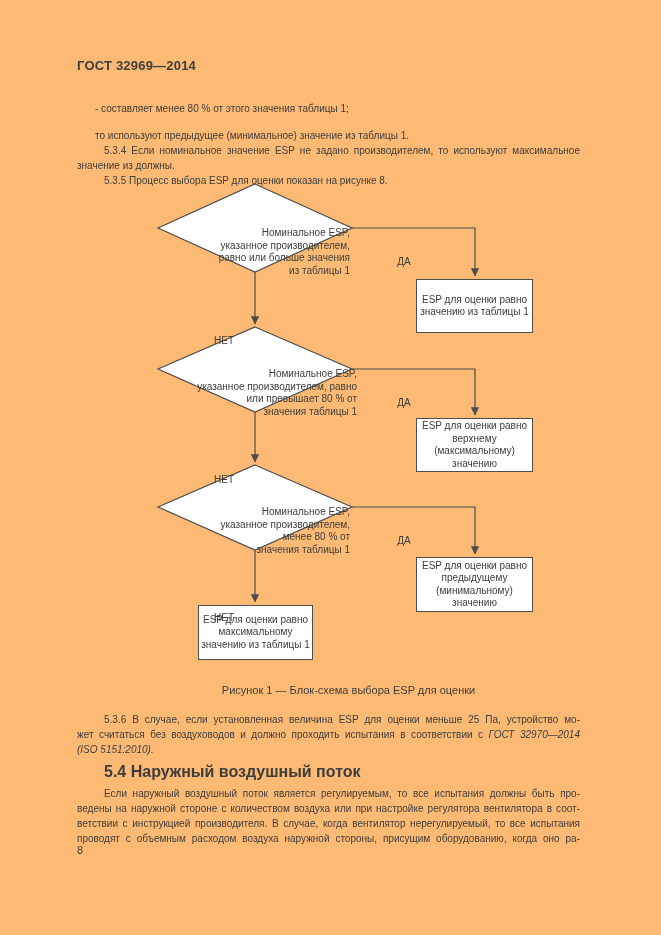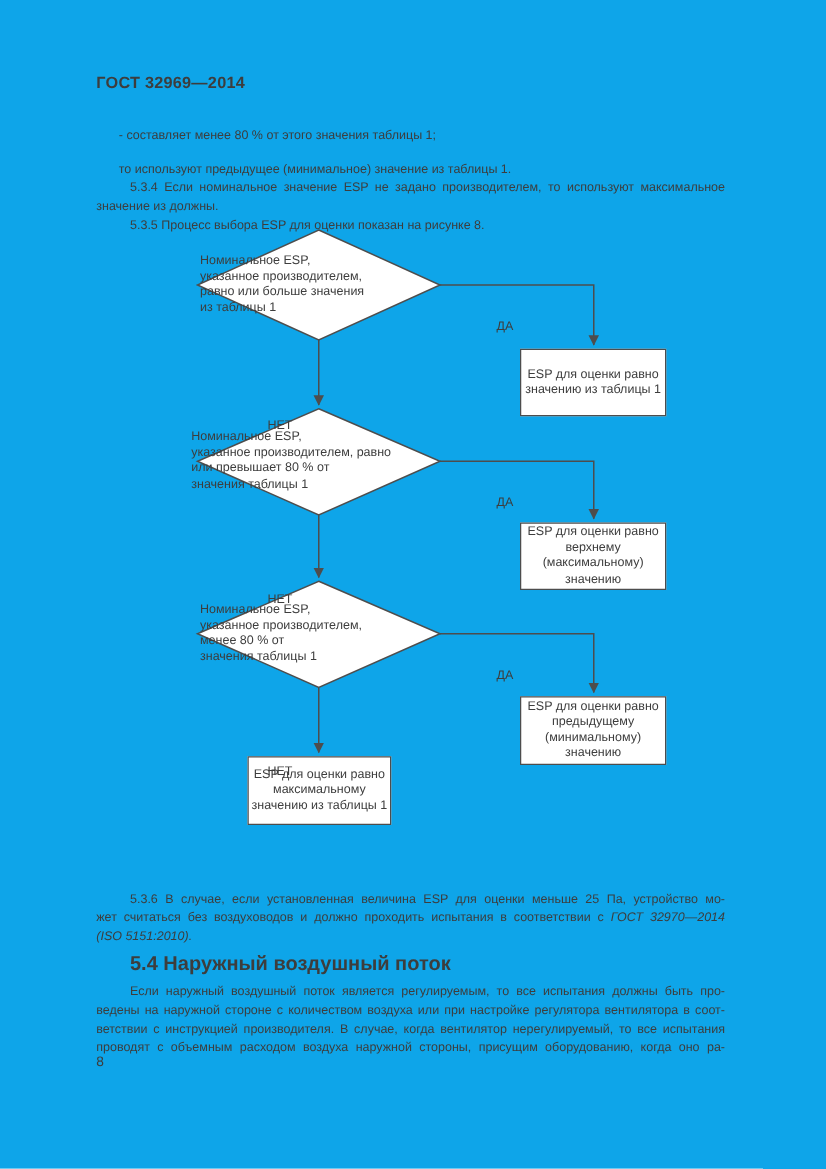--- a/index.html
+++ b/index.html
@@ -1,32 +1,32 @@
 <!DOCTYPE html>
 <html><head>
 <meta charset="utf-8">
 <style>
   html,body { margin:0; padding:0; background:#ffffff; }
   .page {
-    position:relative; width:661px; height:935px; background:#0ea5e9;
+    position:relative; width:661px; height:935px; background:#fdba74;
     font-family:"Liberation Sans","DejaVu Sans",sans-serif; color:#3d3d3d;
     overflow:hidden;
   }
   .doc-header { position:absolute; left:77px; top:58px; font-size:13px; font-weight:bold; letter-spacing:0.2px; }
   .tblock { position:absolute; left:77px; width:503px; font-size:10px; line-height:15px; }
   .top-block { top:89px; }
   .bottom-block { top:712px; }
   .jline { text-align:justify; text-align-last:justify; white-space:pre-line; }
   .multi { text-align:justify; text-align-last:justify; white-space:pre-line; }
   .list-indent { padding-left:18px;margin-top:12px; }
   .pindent { text-indent:27px; }
   .italic { font-style:italic; }
   .h54 { font-weight:bold; margin:7px 0; text-indent:27px; font-size:16px; }
   svg.fc { position:absolute; left:0; top:0; }
-  .fc-text { position:absolute; text-align:left; font-size:10px; line-height:12.5px; white-space:pre-line; }
+  .fc-text { position:absolute; text-align:right; font-size:10px; line-height:12.5px; white-space:pre-line;margin-top:24px; }
   .fc-box {
     position:absolute; border:1.4px solid #4d4d4d; background:#ffffff;
     display:flex; align-items:center; justify-content:center;
     text-align:center; font-size:10px; line-height:12.5px; white-space:pre-line;
     box-sizing:border-box;
   }
   .fc-label { position:absolute; font-size:10px;margin-top:44px; }
   .lbl-yes { left:389px; width:30px; text-align:center; }
   .lbl-no { left:198px; width:52px; text-align:center; }
   .caption { position:absolute; left:77px; width:543px; top:684px; text-align:center; font-size:11px; }
@@ -98,20 +98,21 @@
 максимальному
 значению из таблицы 1</div>
 
   <div class="fc-label lbl-yes" style="top:212px;">ДА</div>
   <div class="fc-label lbl-yes" style="top:353px;">ДА</div>
   <div class="fc-label lbl-yes" style="top:491px;">ДА</div>
   <div class="fc-label lbl-no" style="top:291px;">НЕТ</div>
   <div class="fc-label lbl-no" style="top:430px;">НЕТ</div>
   <div class="fc-label lbl-no" style="top:568px;">НЕТ</div>
 
+  <div class="caption">Рисунок 1 — Блок-схема выбора ESP для оценки</div>
 
   <div class="tblock bottom-block">
     <div class="jline pindent">5.3.6 В случае, если установленная величина ESP для оценки меньше 25 Па, устройство мо-</div>
     <div class="jline"><span>жет считаться без воздуховодов и должно проходить испытания в соответствии с </span><span class="italic">ГОСТ 32970—2014</span></div>
     <div class="italic">(ISO 5151:2010).</div>
     <div class="h54">5.4 Наружный воздушный поток</div>
     <div class="multi pindent">Если наружный воздушный поток является регулируемым, то все испытания должны быть про-
 ведены на наружной стороне с количеством воздуха или при настройке регулятора вентилятора в соот-
 ветствии с инструкцией производителя. В случае, когда вентилятор нерегулируемый, то все испытания
 проводят с объемным расходом воздуха наружной стороны, присущим оборудованию, когда оно ра-</div>

